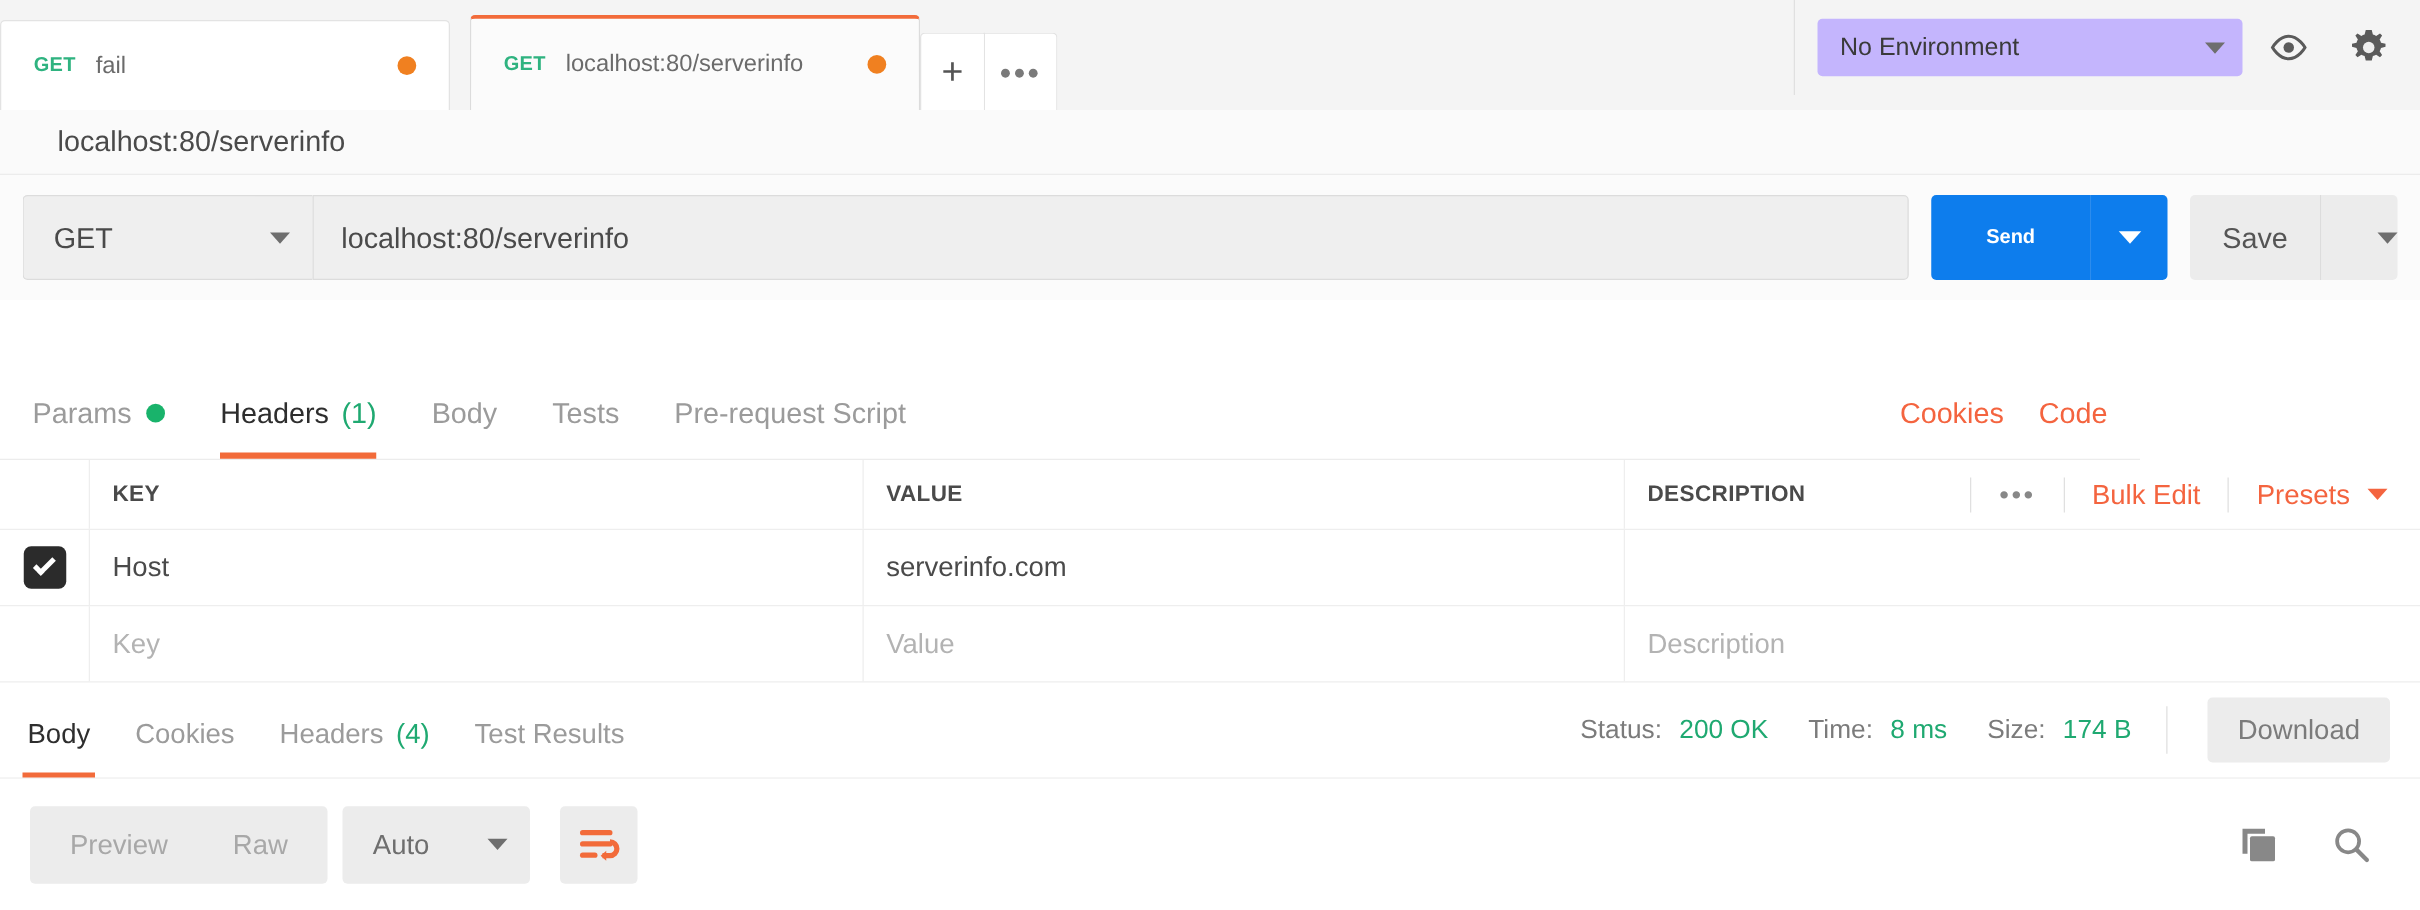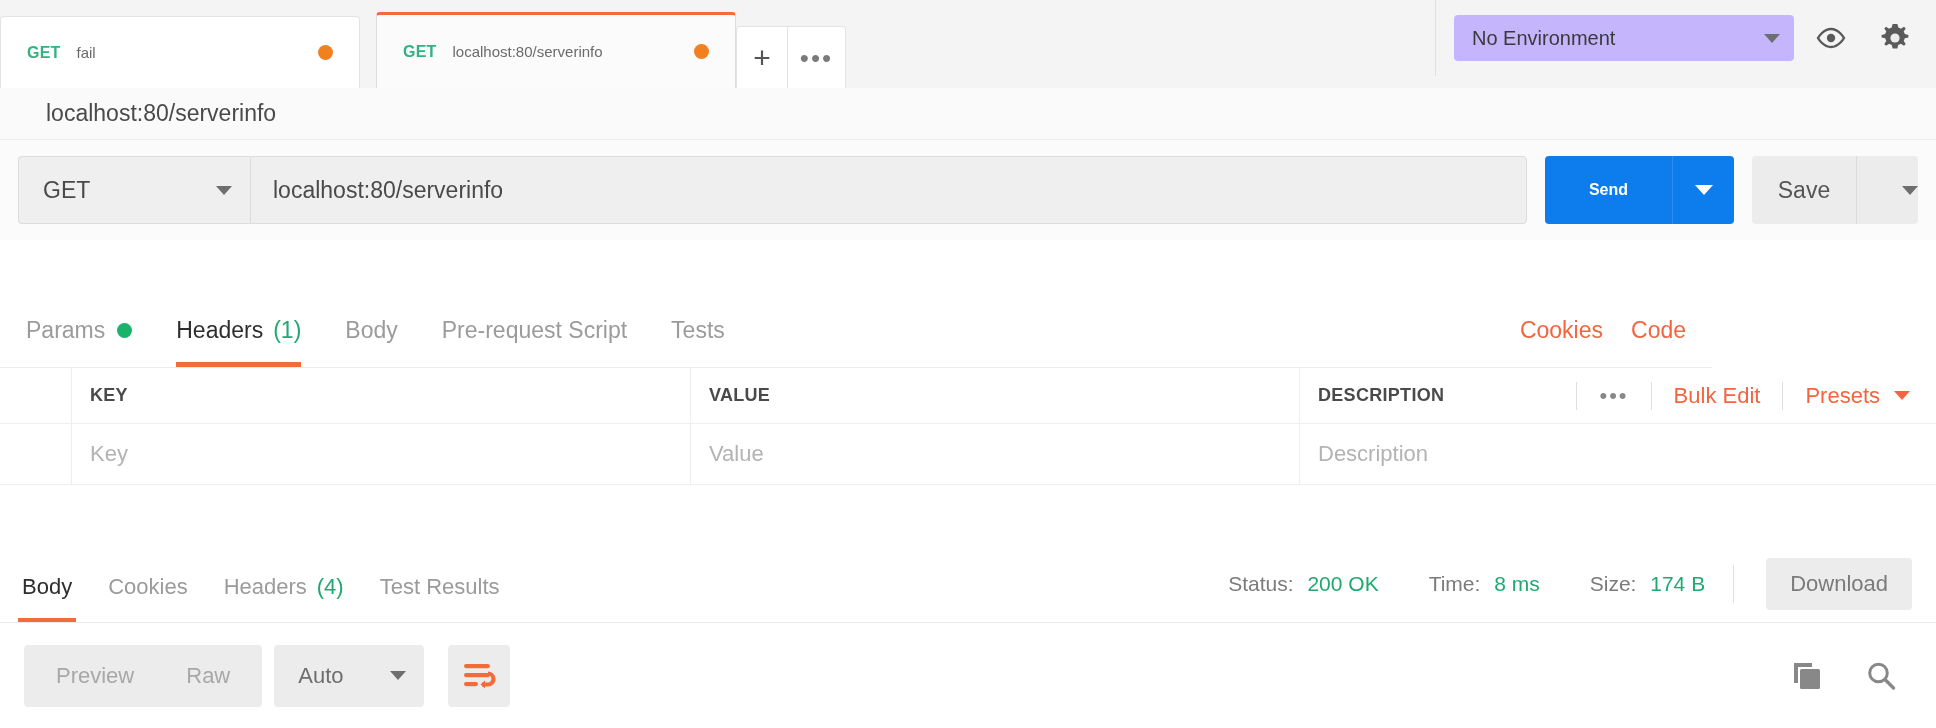--- a/index.html
+++ b/index.html
@@ -35,21 +35,21 @@
     background: #fbfbfb;
     border-top: 3px solid #f26b3a;
     height: 76px;
     border-left-color: #dcdcdc; border-right-color: #dcdcdc;
   }
   .tab.inactive { background: #ffffff; }
   .tab-method {
     font-size: 16px; font-weight: bold; color: #2fb380;
     letter-spacing: 0.2px; margin-right: 16px;
   }
-  .tab-name { font-size: 15px; color: #6b6b6b; white-space: nowrap; }
+  .tab-name { font-size: 19px; color: #6b6b6b; white-space: nowrap; }
   .tab-dot {
     width: 15px; height: 15px; border-radius: 50%;
     background: #f08020; margin-left: auto; margin-right: 0;
     flex: none;
   }
   .tab-spacer { width: 16px; }
   .tab-btn {
     width: 52px; height: 62px;
     display: flex; align-items: center; justify-content: center;
     background: #fff; border: 1px solid #e3e3e3; border-bottom: none;
@@ -234,21 +234,21 @@
   .resptab:first-child { margin-left: 4px; }
   .resptab.active { color: #2e2e2e; font-weight: normal; }
   .resptab.active::after {
     content: ""; position: absolute; left: 14px; right: 14px; bottom: 0;
     height: 4px; background: #f26b3a;
   }
   .resp-right {
     margin-left: auto; display: flex; align-items: center;
     height: 70px; padding-right: 24px; padding-bottom: 6px;
   }
-  .stat { font-size: 21px; color: #7b7b7b; margin-left: 50px; }
+  .stat { font-size: 21px; color: #7b7b7b; margin-left: 32px; }
   .stat .val { color: #1fa971; margin-left: 8px; }
   .download-btn {
     margin-left: 32px; height: 52px; padding: 0 24px;
     background: #ececec; border-radius: 4px;
     display: flex; align-items: center; justify-content: center;
     font-size: 22px; color: #7b7b7b; cursor: pointer;
   }
   .divider-v { width: 1px; height: 38px; background: #e0e0e0; margin-left: 28px;}
 
   
@@ -361,24 +361,24 @@
       <span class="green-dot"></span>
     </div>
     <div class="reqtab active">
       <span>Headers</span>
       <span class="count-green">(1)</span>
     </div>
     <div class="reqtab">
       <span>Body</span>
     </div>
     <div class="reqtab">
+      <span>Tests</span>
+    </div>
+    <div class="reqtab">
       <span>Pre-request Script</span>
-    </div>
-    <div class="reqtab">
-      <span>Tests</span>
     </div>
 
     <div class="reqtabs-right">
       <span class="link-orange">Cookies</span>
       <span class="link-orange">Code</span>
     </div>
   </div>
 
   <div class="table">
 
@@ -397,20 +397,36 @@
           <span class="dots-small">•••</span>
           <span class="vdiv"></span>
           <span class="tlink">Bulk Edit</span>
           <span class="vdiv"></span>
           <span class="tlink">Presets</span>
           <span class="caret-orange"></span>
         </span>
       </div>
     </div>
 
+    <div class="trow body">
+      <div class="cell c-check">
+        <span class="checkbox">
+          <span class="check-glyph"></span>
+        </span>
+      </div>
+      <div class="cell c-key">
+        <span class="td">Host</span>
+      </div>
+      <div class="cell c-value">
+        <span class="td">serverinfo.com</span>
+      </div>
+      <div class="cell c-desc">
+        <span class="td"></span>
+      </div>
+    </div>
 
     <div class="trow body">
       <div class="cell c-check"></div>
       <div class="cell c-key">
         <span class="td placeholder">Key</span>
       </div>
       <div class="cell c-value">
         <span class="td placeholder">Value</span>
       </div>
       <div class="cell c-desc">

